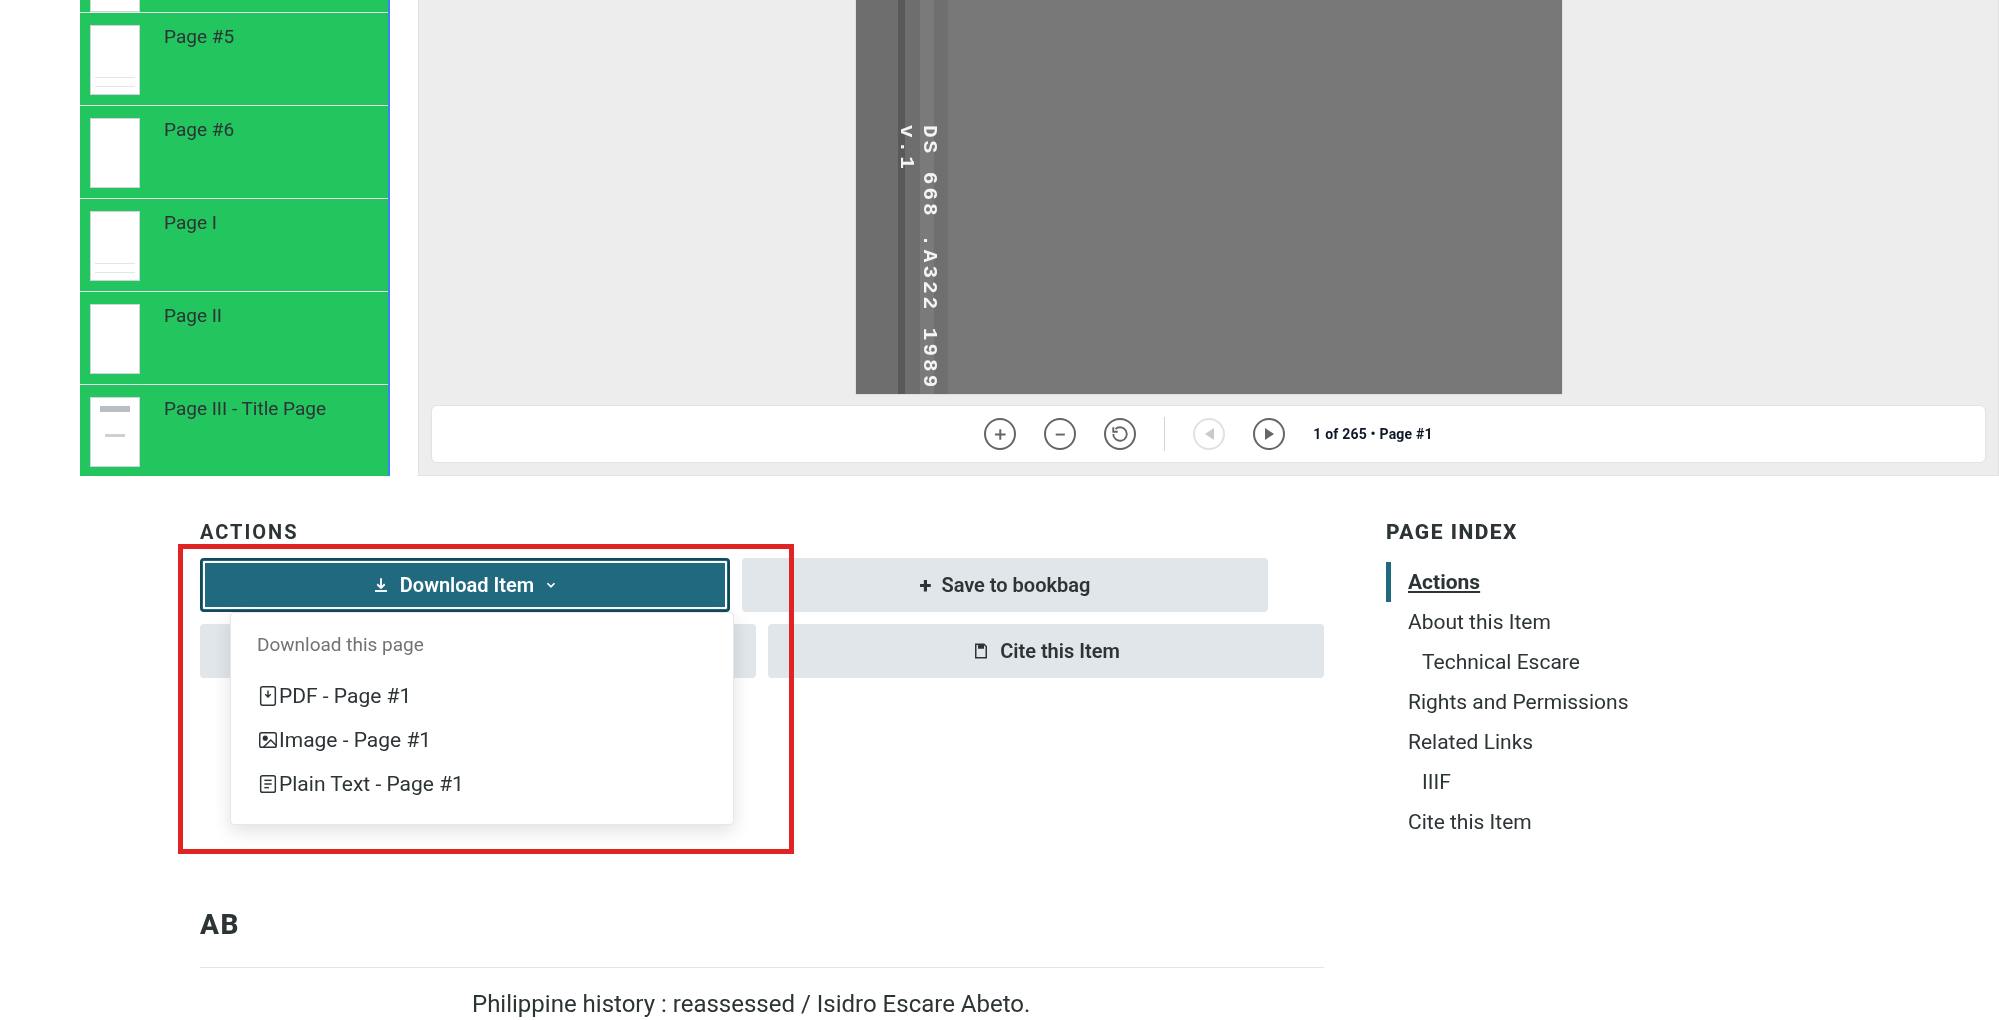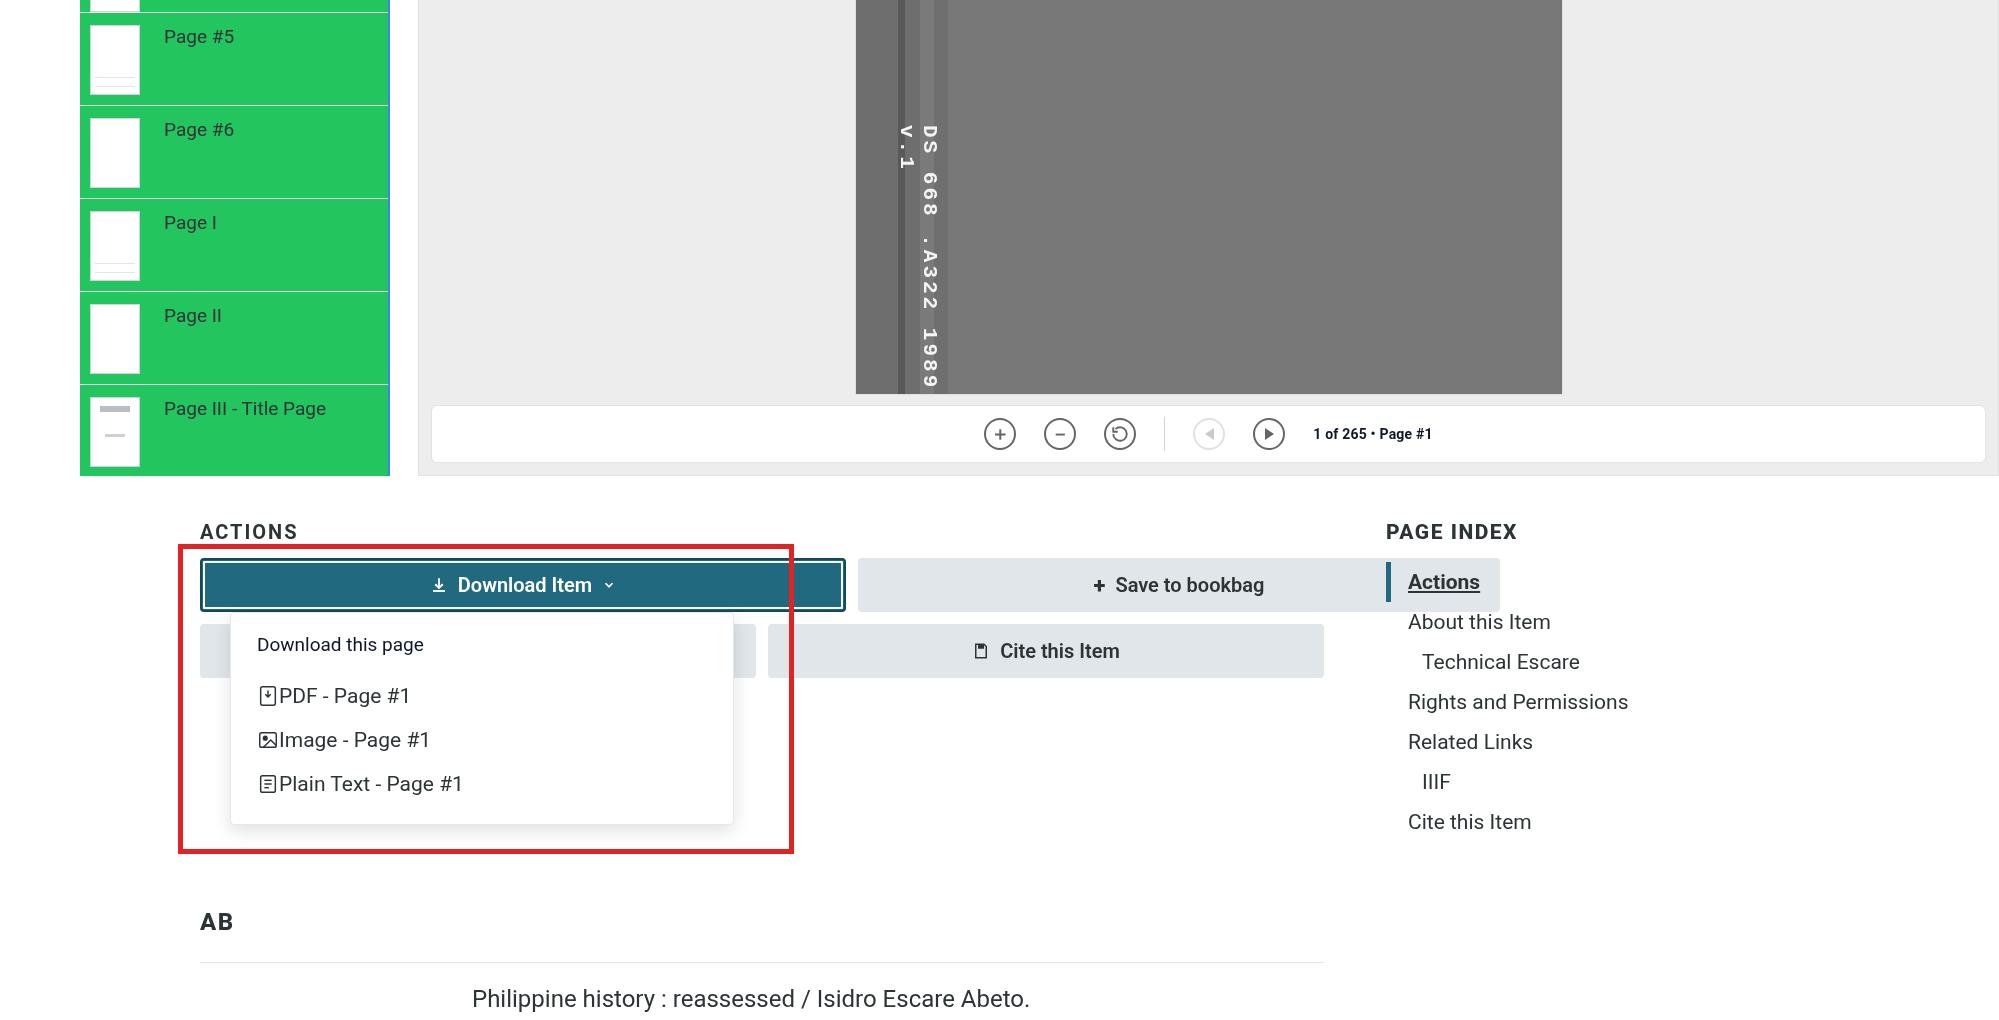--- a/index.html
+++ b/index.html
@@ -91,21 +91,21 @@
   .lower {
     position:absolute; left: 200px; right: 60px; top: 520px;
   }
 
   .actions-hdr {
     font-size: 20px; letter-spacing: 2px; font-weight:700; color:#2d3436;
     margin-bottom: 14px;
   }
 
   .action-row {
-    display:flex; gap: 12px; width: 1300px;
+    display:flex; gap: 12px; width: 1068px;
   }
   .btn {
     flex:1; height: 54px; border-radius:4px;
     display:flex;align-items:center;justify-content:center;gap:10px;
     font-size:20px; font-weight:600; cursor:pointer;
   }
   .btn.prim { background:#21697e; color:#fff; border:2px solid #124a59; outline: 2px solid #fff; outline-offset:-5px;}
   .btn.sec  { background:#e1e6ea; color:#2d3436; }
 
   .action-row2 { margin-top: 12px; width:1124px; display:flex; gap:12px;}
@@ -120,27 +120,27 @@
   }
 
   
   .dropdown {
     position:absolute; left: 30px; top: 92px;
     width: 504px;
     background:#fff; border:1px solid #e4e7eb; border-radius:4px;
     box-shadow: 0 6px 18px rgba(0,0,0,.12);
     padding: 20px 26px 18px 26px;
   }
-  .dd-hdr { color:#0f172a; font-size:19px; margin-bottom:18px;}
+  .dd-hdr { color:#737373; font-size:19px; margin-bottom:18px;}
   .dd-item { display:flex; align-items:center; font-size:21px; color:#2d3436; padding: 10px 0; cursor:pointer;}
   .dd-icon { width:22px;height:22px; stroke:#2d3436; fill:none; stroke-width:1.6;}
 
   
   .meta { margin-top: 230px; width: 1124px; }
-  .meta-hdr { font-size:24px; font-weight:800; letter-spacing:1.5px; color:#2d3436; margin-bottom: 26px;}
+  .meta-hdr { font-size:28px; font-weight:800; letter-spacing:1.5px; color:#2d3436; margin-bottom: 26px;}
   .meta-row { display:flex; border-top:1px solid #e3e7ea; padding: 22px 0;}
   .meta-label { width: 272px; font-size:21px; font-weight:700; color:#2d3436;margin-top:44px;}
   .meta-val { font-size:24px; color:#2d3436;}
 
   
   .pageindex {
     position:absolute; left: 1186px; top: 0; width: 320px;
   }
   .pi-hdr { font-size:21px; letter-spacing:1.5px; font-weight:800; color:#2d3436; margin-bottom:18px;}
   .pi-item { font-size:21px; color:#2d3436; padding: 8px 0 8px 22px; cursor:pointer;}

